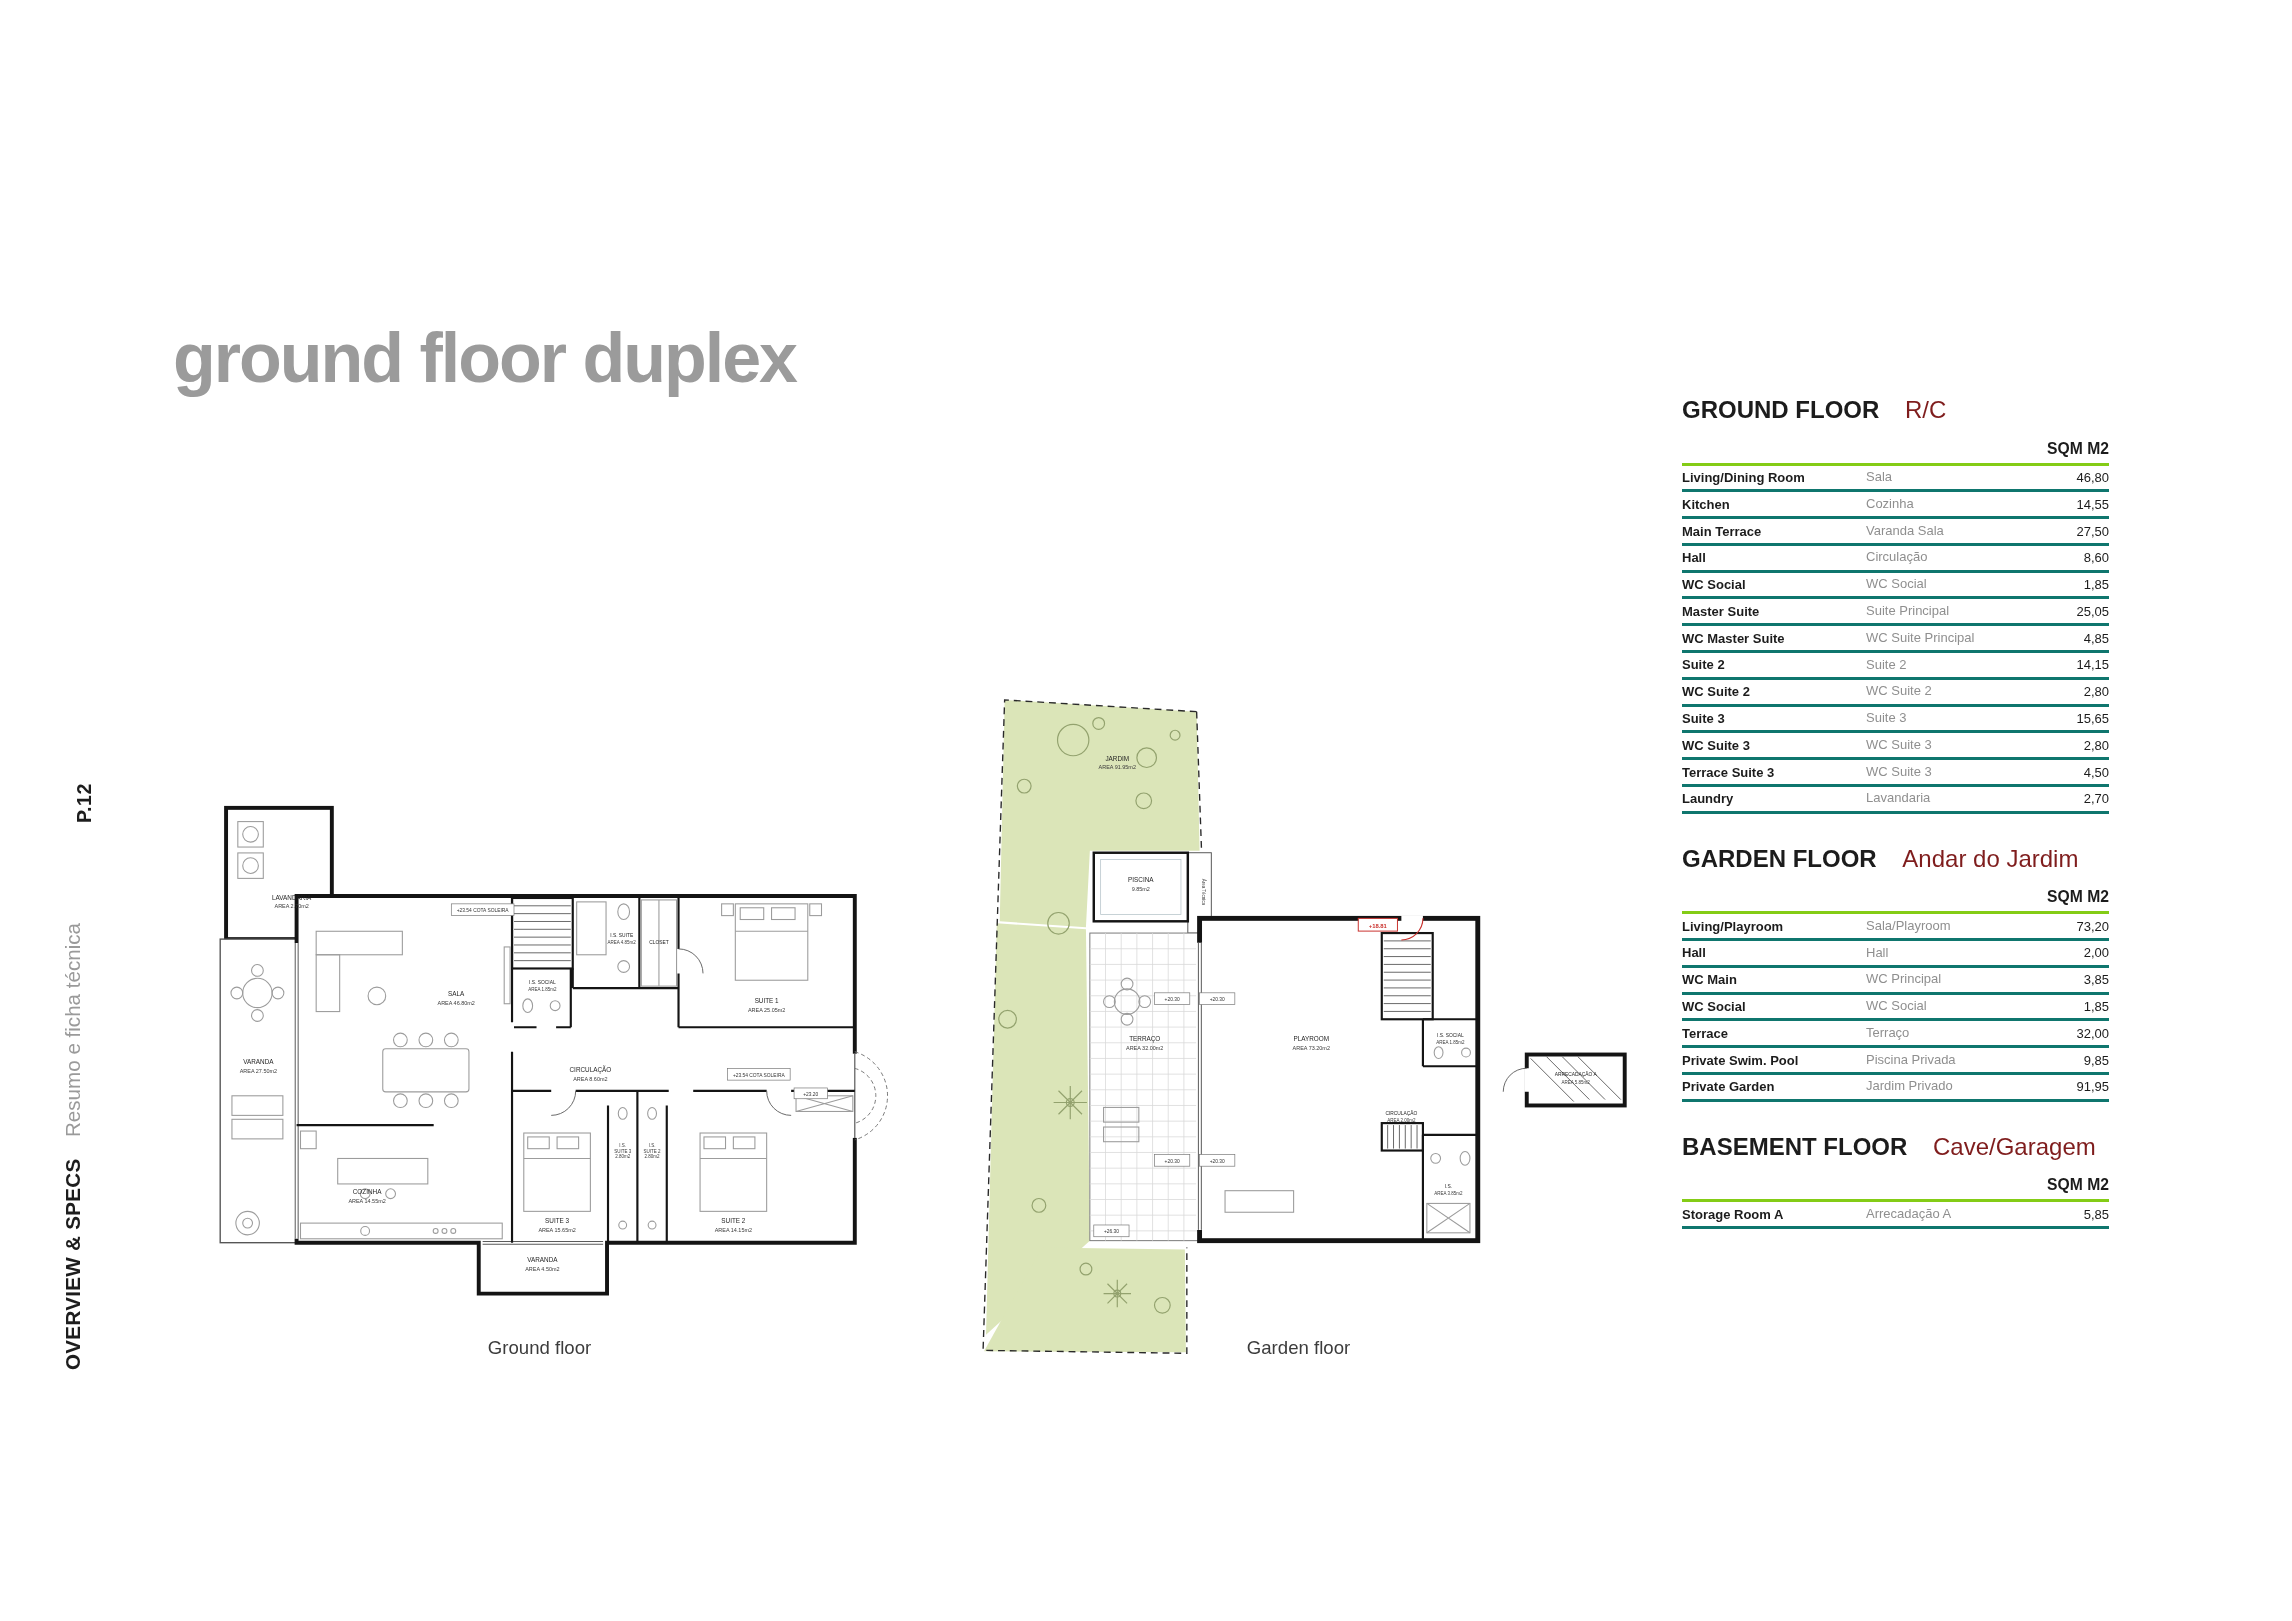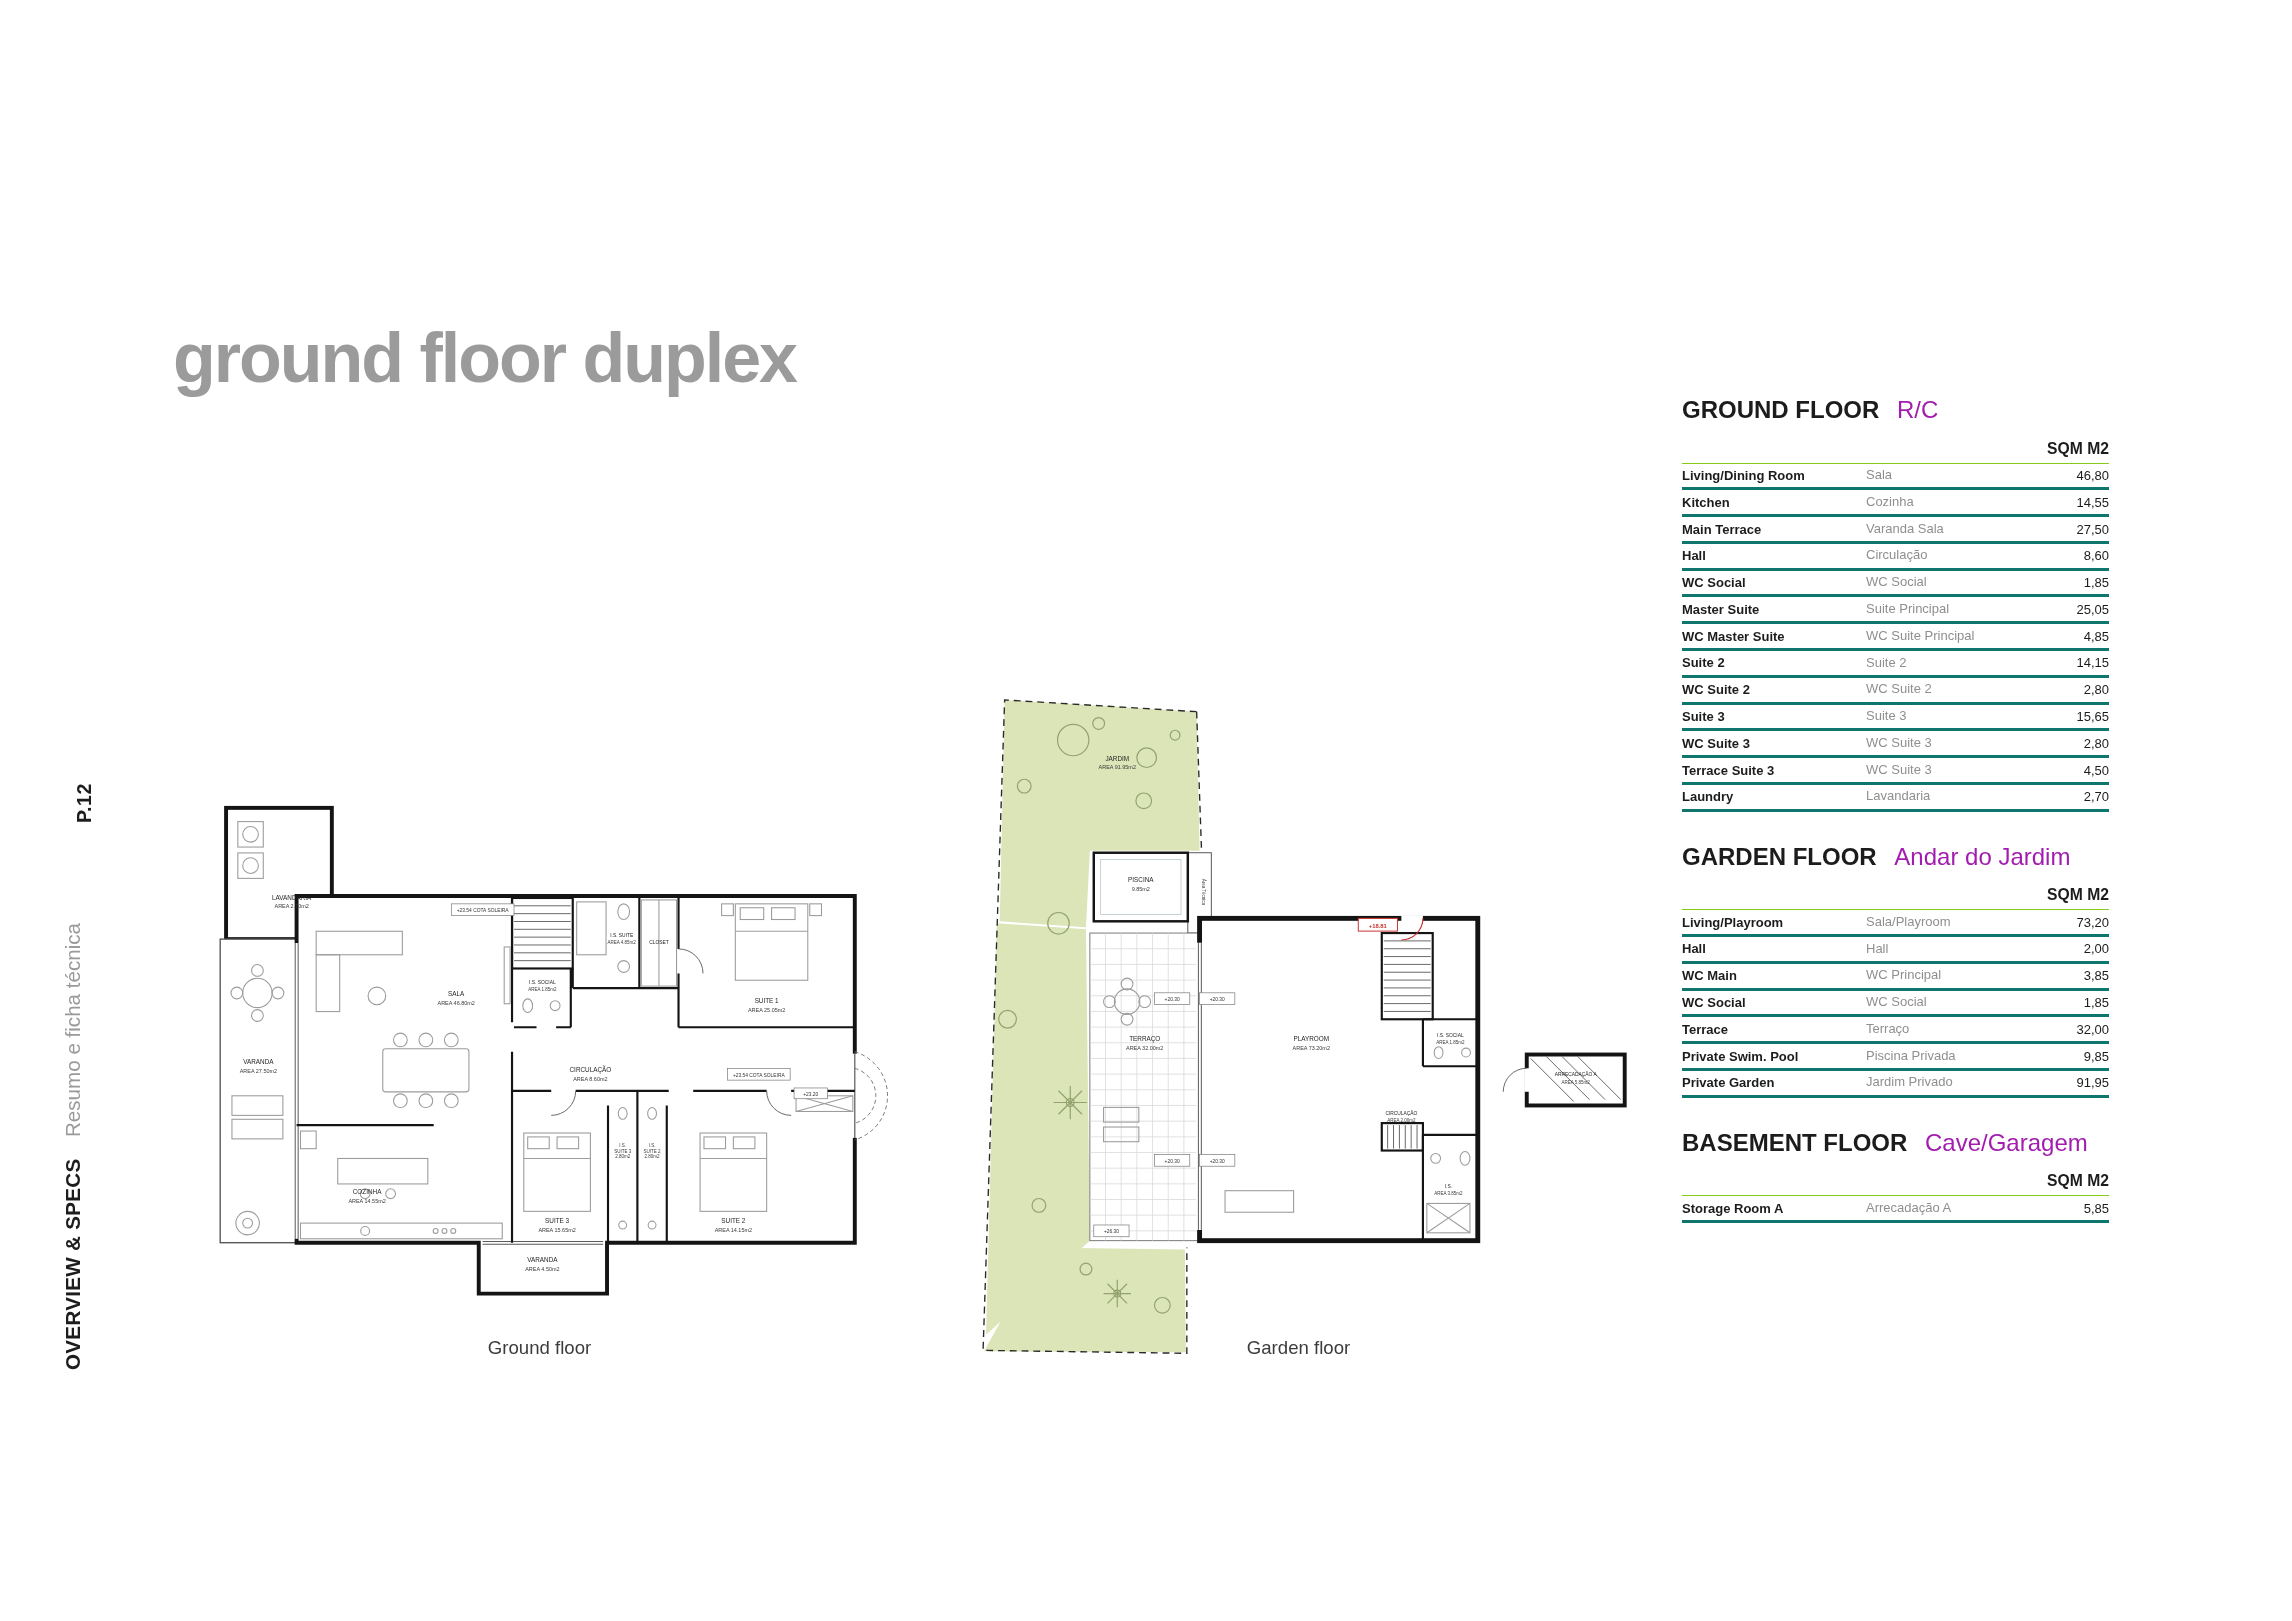--- a/index.html
+++ b/index.html
@@ -24,23 +24,23 @@
   #cap-g{left:218px;top:1337px;width:643px}
   #cap-gf{left:980px;top:1337px;width:637px}
 
   
   .sched{position:absolute;left:1682px;top:365px;width:427px}
   .shead{font-size:19px}
   .shead .b{font-weight:bold}
   .shead .g{color:#8f8f8f;margin-left:9.8px}
   .stitle{margin-top:31px;font-size:24px}
   .stitle .b{font-weight:bold}
-  .stitle .g{color:#a21caf;margin-left:11px}
+  .stitle .g{color:#7f1d1d;margin-left:19px}
   .unit{margin-top:15.7px;padding-bottom:4.9px;text-align:right;font-weight:bold;font-size:15.7px;
-        border-bottom:1px solid #84cc16}
+        border-bottom:3px solid #84cc16}
   .row{display:flex;align-items:flex-end;padding:4.4px 0;border-bottom:3px solid #0f766e;font-size:13px}
   .row .en{width:184px;font-weight:bold;flex-shrink:0}
   .row .pt{width:174px;color:#8f8f8f;flex-shrink:0;line-height:1.15}
   .row .val{flex:1;text-align:right}
 
   
   svg text{font-family:"Liberation Sans","DejaVu Sans",sans-serif}
   .rn{font-size:6.5px;fill:#1e1e1e;text-anchor:middle}
   .ra{font-size:5.6px;fill:#3a3a3a;text-anchor:middle}
   .tiny{font-size:5px;fill:#1e1e1e;text-anchor:middle}

